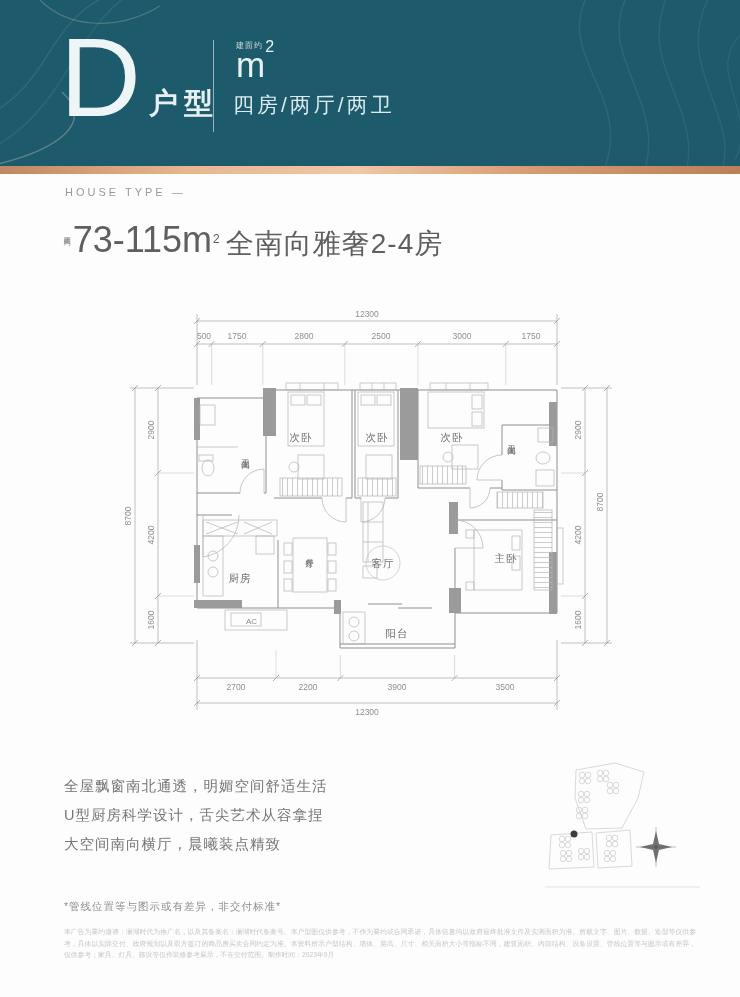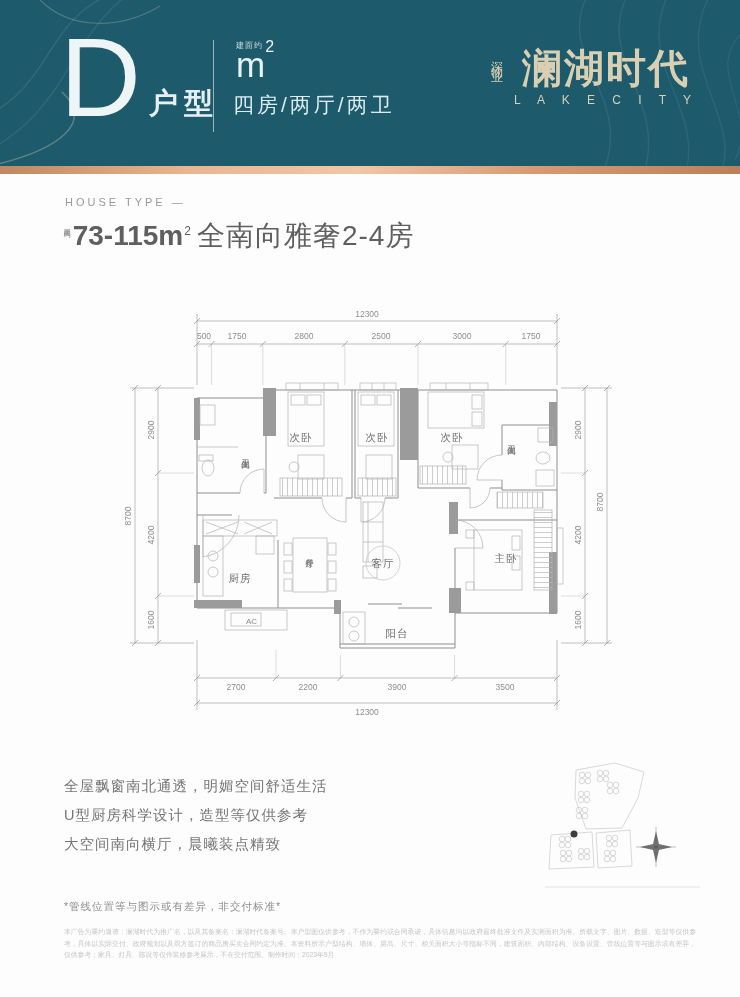--- a/index.html
+++ b/index.html
@@ -23,24 +23,24 @@
   .m-char{font-size:35px;line-height:.85;font-weight:400;}
   .area-sup{font-size:16px;margin-top:4px;}
   .spec{font-size:21px;letter-spacing:3px;margin-top:11px;color:#dcebee;}
   .logo{position:absolute;right:42px;top:46px;display:flex;color:#d9cfb2;}
   .logo-vert{writing-mode:vertical-rl;font-size:12px;letter-spacing:5px;margin-right:9px;margin-top:5px;}
   .logo-col{display:flex;flex-direction:column;align-items:center;}
   .logo-main{font-size:40px;font-weight:700;font-family:"DejaVu Serif",serif;letter-spacing:2px;line-height:1.1;}
   .logo-en{font-size:12px;letter-spacing:7px;margin-top:3px;}
 
   
-  .eyebrow{position:absolute;left:65px;top:196px;font-size:11px;letter-spacing:3px;color:#9a9a9a;}
+  .eyebrow{position:absolute;left:65px;top:186px;font-size:11px;letter-spacing:3px;color:#9a9a9a;}
   .title{position:absolute;left:63px;top:222px;display:flex;align-items:flex-end;color:#5f5f5f;}
   .title-prefix{writing-mode:vertical-rl;font-size:7px;line-height:1.1;letter-spacing:1px;color:#8c8c8c;margin:0 2px 3px 0;height:24px;}
-  .title-range{font-size:28px;font-weight:700;line-height:1;}
+  .title-range{font-size:36px;font-weight:400;line-height:1;}
   .title-sup{font-size:12px;margin:0 6px 12px 1px;}
   .title-main{font-size:28px;font-weight:500;line-height:1;letter-spacing:1px;}
 
   
   .plan{position:absolute;top:295px;left:0;width:740px;height:450px;}
   .plan text{font-family:"Liberation Sans",sans-serif;}
   .dim-t{font-size:8.5px;fill:#8f8f8f;}
   .room-t{font-size:10.5px;fill:#6e6e6e;letter-spacing:1px;}
   .room-tv{font-size:8.5px;fill:#6e6e6e;writing-mode:vertical-rl;letter-spacing:1px;}
   .ac-t{font-size:8px;fill:#8a8a8a;}
@@ -86,27 +86,20 @@
     <div class="area-block">
       <div class="area-row">
         <span class="m-stack">
           <span class="m-mini">建面约</span>
           <span class="m-char">m</span>
         </span>
         <span class="area-sup">2</span>
       </div>
       <div class="spec">四房/两厅/两卫</div>
     </div>
-    <div class="logo">
-      <span class="logo-vert">深物业</span>
-      <span class="logo-col">
-        <span class="logo-main">澜湖时代</span>
-        <span class="logo-en">L A K E C I T Y</span>
-      </span>
-    </div>
   </div>
   <div class="copper-bar"></div>
 
   <div class="eyebrow">HOUSE TYPE —</div>
   <div class="title">
     <span class="title-prefix">建面约</span>
     <span class="title-range">73-115m</span>
     <span class="title-sup">2</span>
     <span class="title-main">全南向雅奢2-4房</span>
   </div>
@@ -309,21 +302,21 @@
     <text class="room-t" x="240" y="582" text-anchor="middle">厨房</text>
     <text class="room-tv" x="310" y="552">餐厅</text>
     <text class="room-t" x="383" y="567" text-anchor="middle">客厅</text>
     <text class="room-t" x="506" y="562" text-anchor="middle">主卧</text>
     <text class="room-t" x="397" y="637" text-anchor="middle">阳台</text>
     <text class="ac-t" x="246" y="624">AC</text>
   </svg>
 
   <div class="features">
     <div class="feature-line">全屋飘窗南北通透，明媚空间舒适生活</div>
-    <div class="feature-line">U型厨房科学设计，造型等仅供参考</div>
+    <div class="feature-line">U型厨房科学设计，舌尖艺术从容拿捏</div>
     <div class="feature-line">大空间南向横厅，晨曦装点精致</div>
   </div>
 
   <svg class="siteplan" viewBox="530 745 210 148">
     <g stroke="#cfcfcf" stroke-width="0.8" fill="none">
       <path d="M576,770 L615,763 L644,772 L638,798 L622,828 L586,829 L575,798 Z"></path>
       <path d="M551,835 L592,832 L594,867 L549,869 Z"></path>
       <path d="M596,833 L630,830 L632,866 L598,868 Z"></path>
     </g>
     <g stroke="#c9c9c9" stroke-width="0.7" fill="none">

